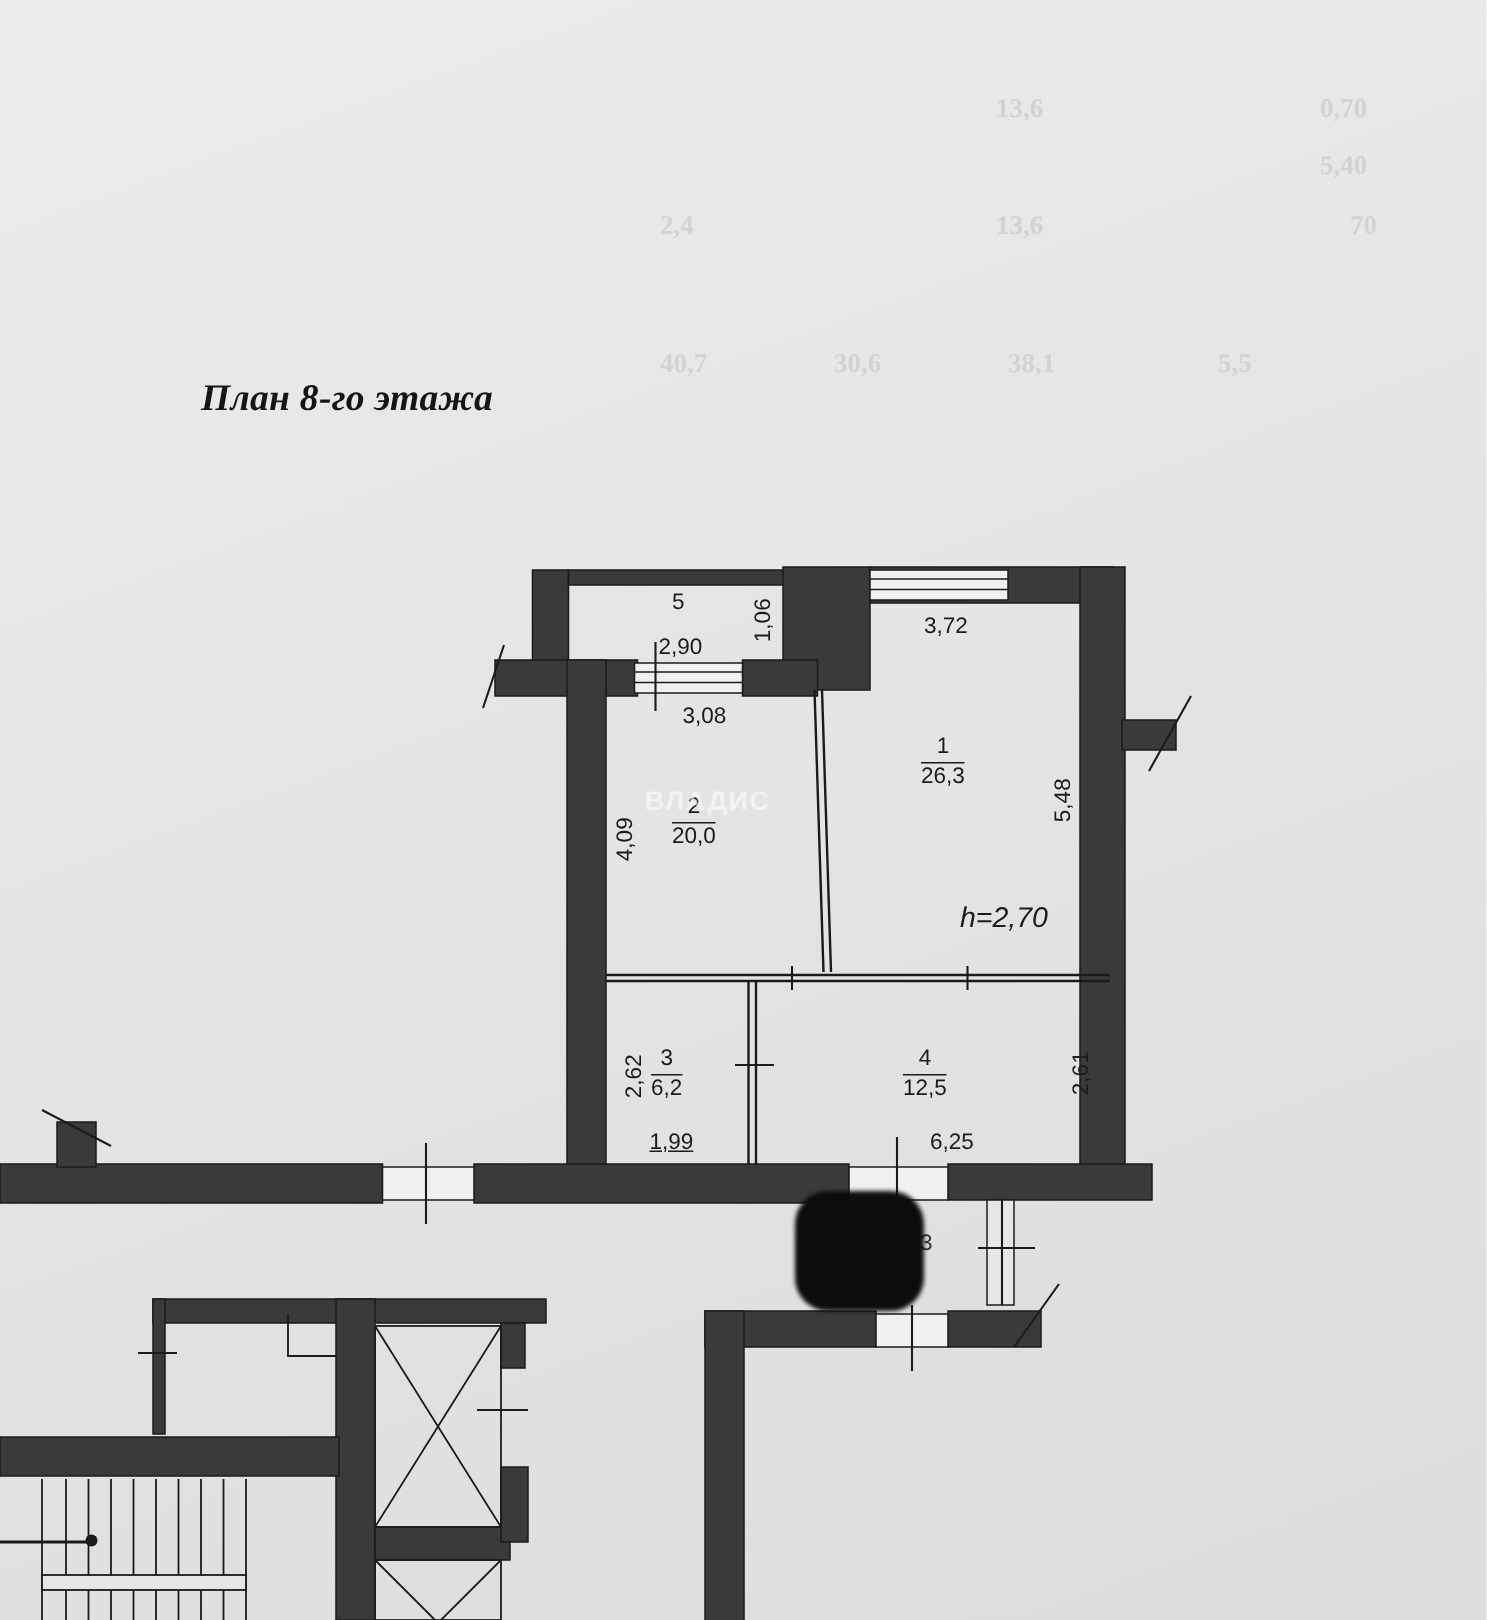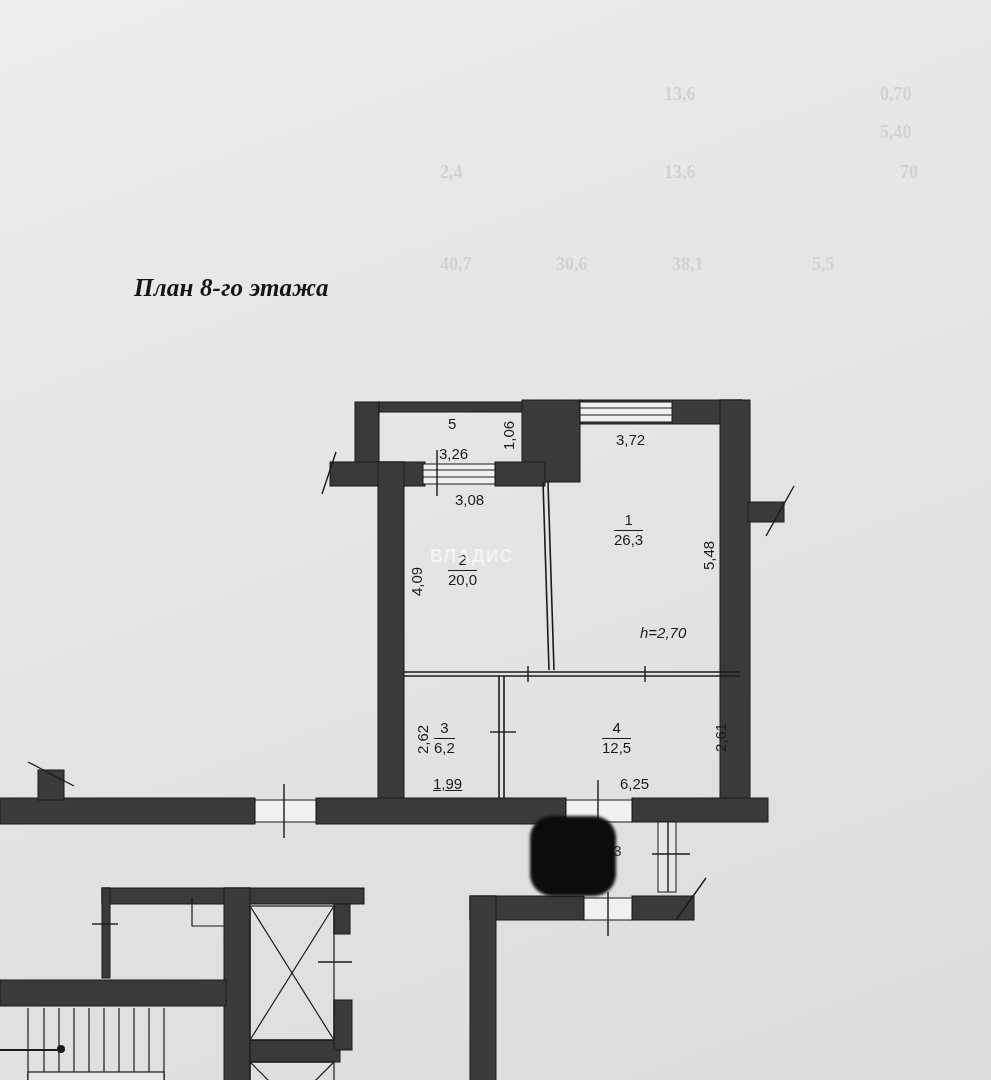--- a/index.html
+++ b/index.html
@@ -2,21 +2,21 @@
 <html><head>
 <meta charset="utf-8">
 <style>
   html, body { margin: 0; padding: 0; }
   body {
     width: 991px; height: 1080px; overflow: hidden;
     background: linear-gradient(160deg, #ececec 0%, #e3e3e3 55%, #dcdcdc 100%);
     position: relative;
     font-family: "Liberation Serif", serif;
   }
-  .sheet { position: absolute; left: 0; top: 0; width: 991px; height: 778px; margin-top: 22px; }
+  .sheet { position: absolute; left: 0; top: 0; width: 991px; height: 778px; }
   .ghost {
     position: absolute; color: #d2d2d2; font-family: "Liberation Serif", serif;
     font-size: 18px; font-weight: bold;
   }
   .title {
     position: absolute; left: 134px; top: 252px;
     font-family: "Liberation Serif", serif; font-style: italic; font-weight: bold;
     font-size: 25px; color: #151515; letter-spacing: 0.2px;
   }
   svg.plan { position: absolute; left: 0; top: 0; }
@@ -24,21 +24,21 @@
     position: absolute; font-family: "Liberation Sans", sans-serif;
     font-size: 15px; color: #1b1b1b; white-space: nowrap; line-height: 1;
   }
   .rot { transform: rotate(-90deg); transform-origin: center center; }
   .frac { position: absolute; text-align: center; font-family: "Liberation Sans", sans-serif;
     font-size: 15px; color: #1b1b1b; line-height: 1.1; }
   .frac .num { display: block; border-bottom: 1.3px solid #1b1b1b; padding: 0 4px 1px; }
   .frac .den { display: block; padding-top: 1px; }
   .height {
     position: absolute; font-family: "Liberation Sans", sans-serif; font-style: italic;
-    font-size: 15px; color: #1b1b1b;
+    font-size: 19px; color: #1b1b1b;
   }
   .watermark {
     position: absolute; left: 430px; top: 524px;
     font-family: "Liberation Sans", sans-serif; font-weight: bold; font-size: 18px;
     color: rgba(255,255,255,0.55); letter-spacing: 1px;
   }
   .blot {
     position: absolute; left: 530px; top: 794px; width: 86px; height: 80px;
     background: #0c0c0c; border-radius: 22px;
     filter: blur(1.5px);
@@ -167,21 +167,21 @@
       <line x1="149" y1="986" x2="149" y2="1080"></line>
       <line x1="164" y1="986" x2="164" y2="1080"></line>
       <rect x="28" y="1050" width="136" height="10" fill="#e6e6e6"></rect>
       <line x1="0" y1="1028" x2="60" y2="1028" stroke-width="2"></line>
     </g>
     <circle cx="61" cy="1027" r="4" fill="#1b1b1b"></circle>
   </svg>
 
   <div class="lbl" style="left:448px;top:394px;">5</div>
   <div class="lbl rot" style="left:494px;top:406px;">1,06</div>
-  <div class="lbl" style="left:439px;top:424px;">3,26</div>
+  <div class="lbl" style="left:439px;top:424px;">2,90</div>
   <div class="lbl" style="left:616px;top:410px;">3,72</div>
   <div class="lbl" style="left:455px;top:470px;">3,08</div>
 
   <div class="frac" style="left:614px;top:490px;">
     <span class="num">1</span>
     <span class="den">26,3</span>
   </div>
   <div class="lbl rot" style="left:694px;top:526px;">5,48</div>
   <div class="height" style="left:640px;top:602px;">h=2,70</div>
 

